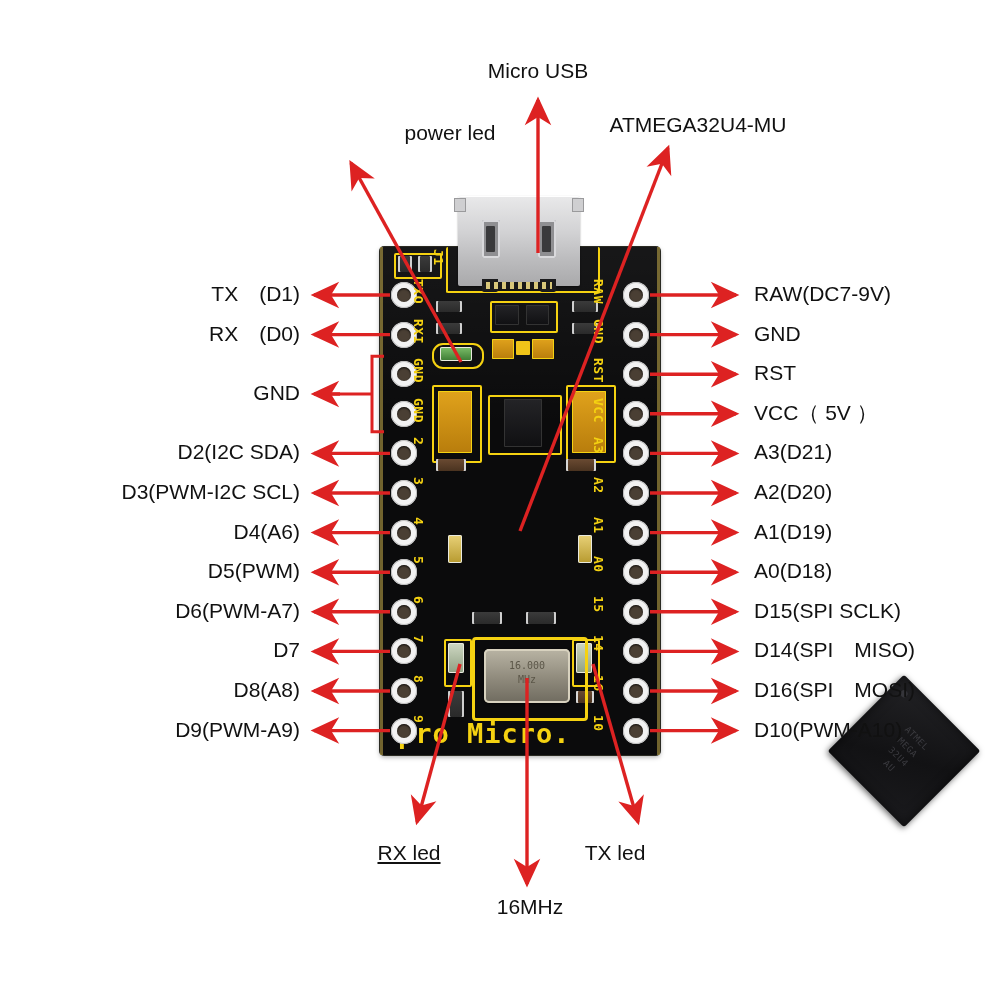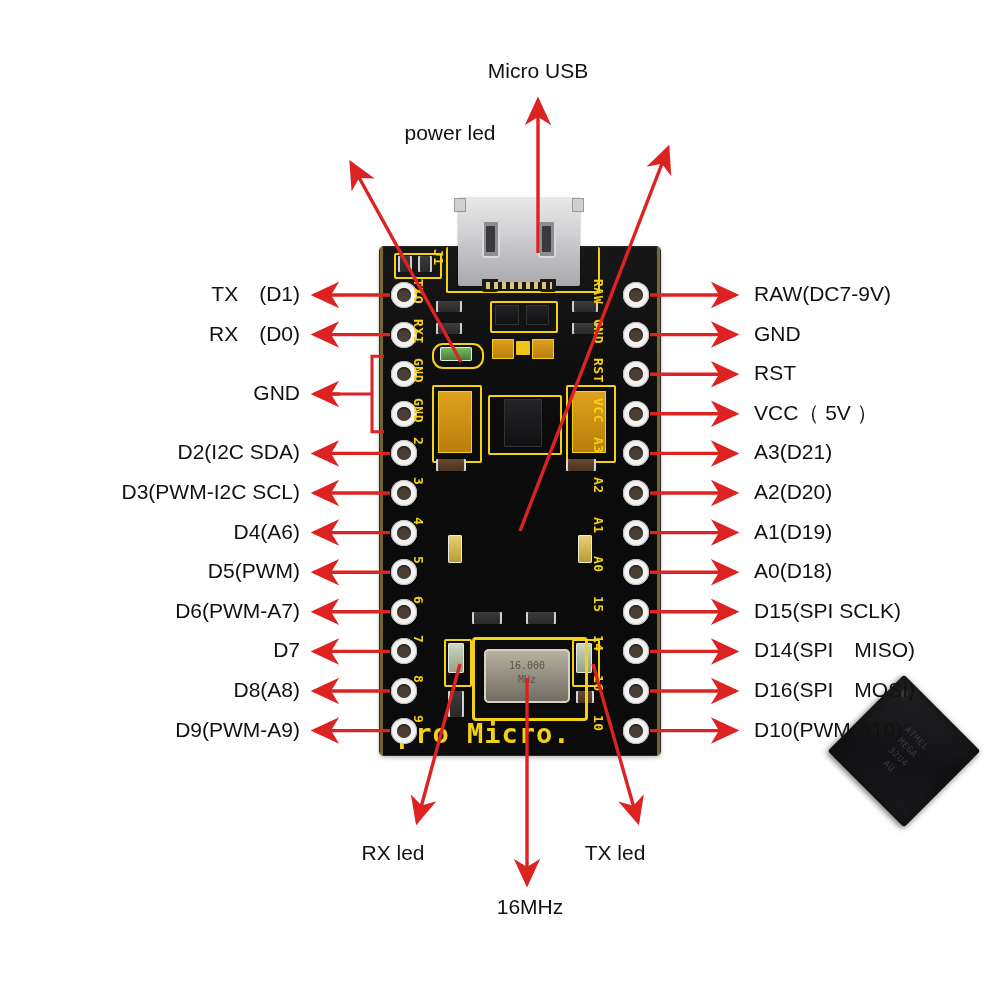--- a/index.html
+++ b/index.html
@@ -354,17 +354,18 @@
       <div class="lbl l" style="top: 520.6px; width: 330px; left: 754px;">A1(D19)</div>
       <div class="lbl l" style="top: 560.2px; width: 330px; left: 754px;">A0(D18)</div>
       <div class="lbl l" style="top: 599.8px; width: 330px; left: 754px;">D15(SPI SCLK)</div>
       <div class="lbl l" style="top: 639.4px; width: 330px; left: 754px;">D14(SPI　MISO)</div>
       <div class="lbl l" style="top: 679px; width: 330px; left: 754px;">D16(SPI　MOSI)</div>
       <div class="lbl l" style="top: 718.6px; width: 330px; left: 754px;">D10(PWM-A10)</div>
     </div>
 
   <div class="lbl c" style="left:370px;top:122px;width:160px;">power led</div>
   <div class="lbl c" style="left:448px;top:60px;width:180px;">Micro USB</div>
-
-  <div class="lbl c" style="left:318px;top:842px;width:150px;">RX led</div>
+  <div class="lbl c" style="left:578px;top:114px;width:240px;">ATMEGA32U4-MU</div>
+
+  <div class="lbl c" style="left:334px;top:842px;width:150px;text-decoration:underline;">RX led</div>
   <div class="lbl c" style="left:450px;top:896px;width:160px;">16MHz</div>
   <div class="lbl c" style="left:540px;top:842px;width:150px;">TX led</div>
 </div>
 
 </body></html>

